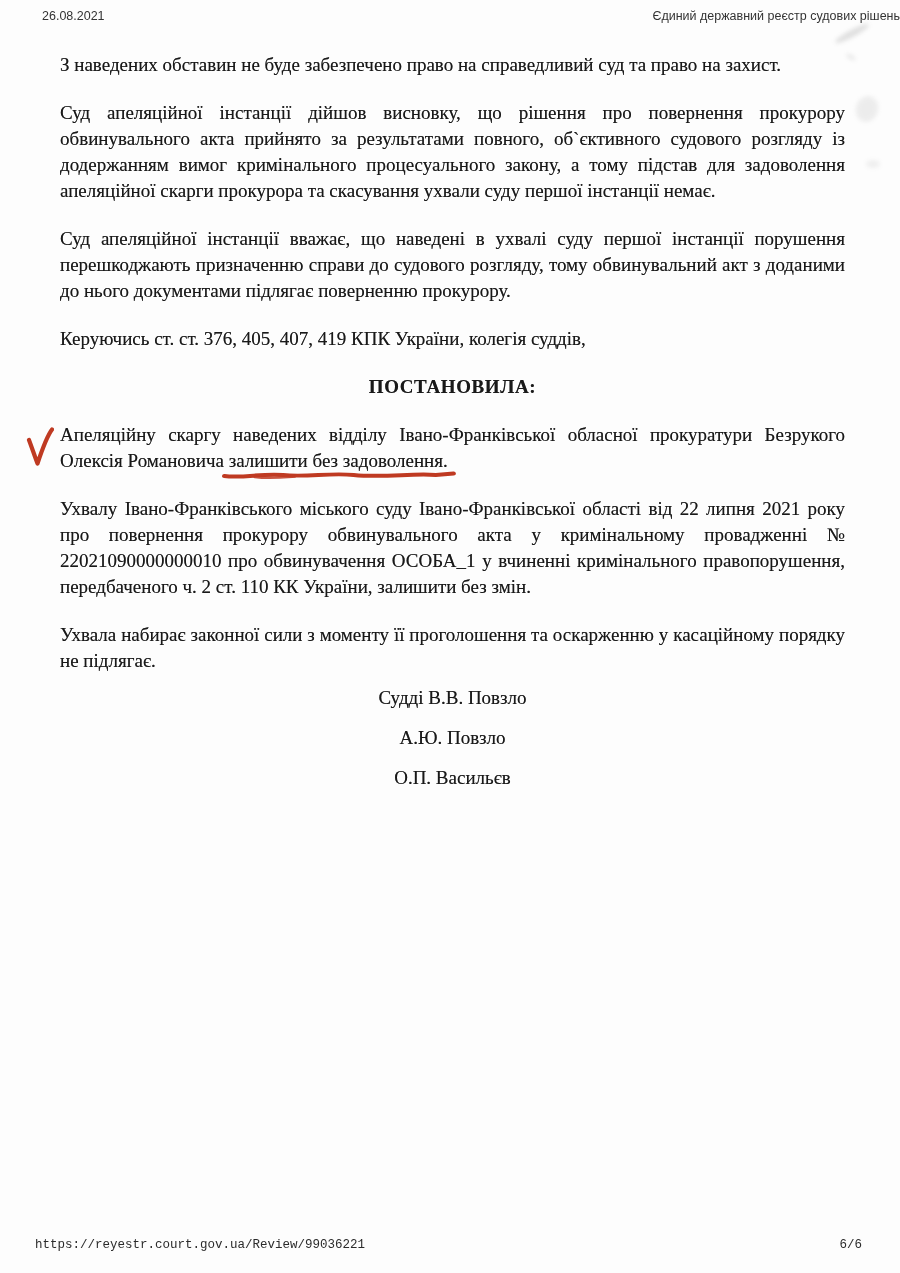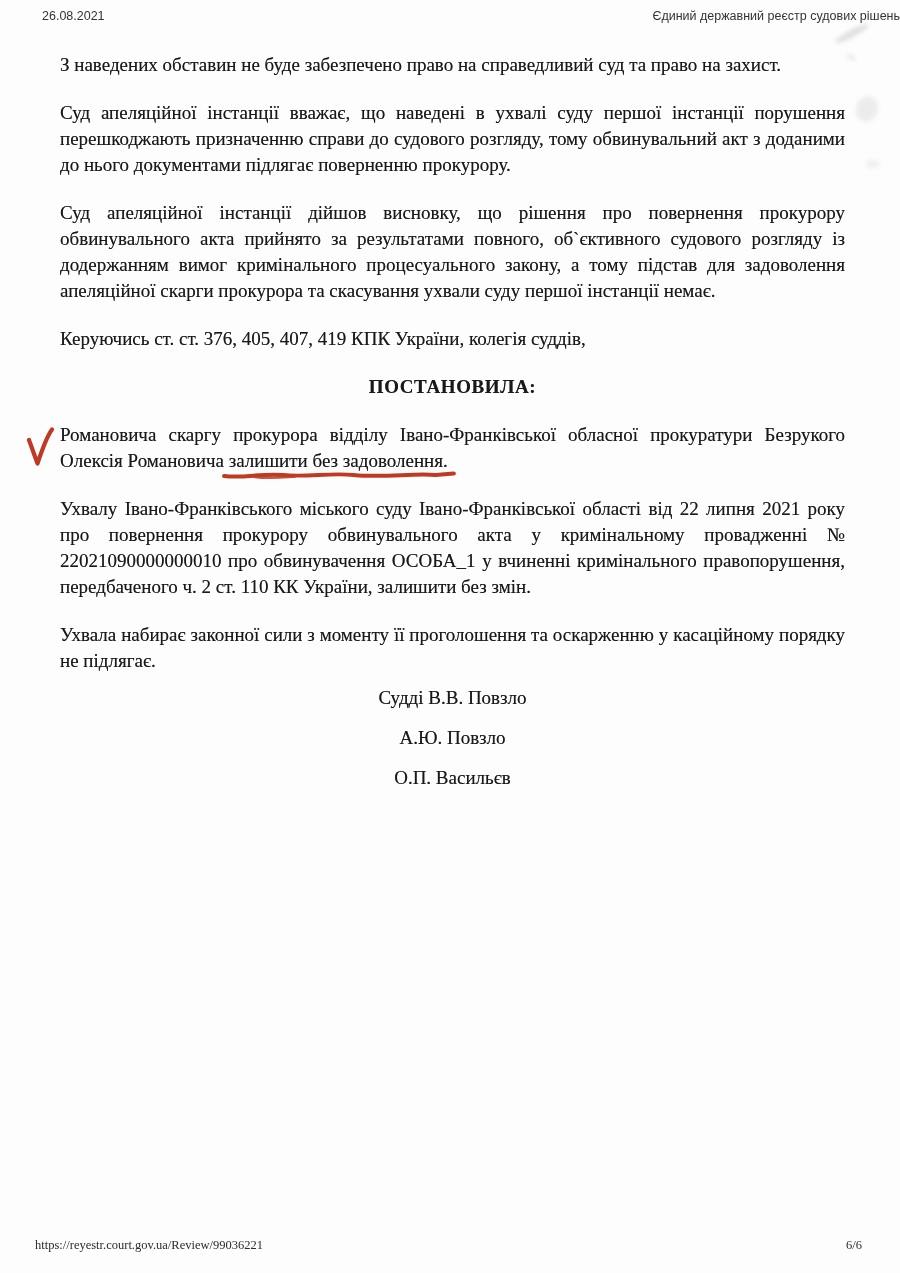--- a/index.html
+++ b/index.html
@@ -48,21 +48,21 @@
   .underline-svg {
     position: absolute; left: -7px; bottom: -11px;
     width: calc(100% + 16px); height: 14px;
     color: var(--annotation-red, #bf3a22);
     pointer-events: none;
   }
   
   .footer {
     position: absolute; left: 35px; right: 38px; top: 1238px;
     display: flex; justify-content: space-between;
-    font-family: Liberation Serif, serif;
+    font-family: Liberation Mono, monospace;
     font-size: 12.5px; color: #2b2b2b; text-align: right;
   }
   
   .smudge { position: absolute; background: #9a9a9a; border-radius: 50%; filter: blur(2px); }
   .smudge.s1 { left: 833px; top: 30px; width: 38px; height: 7px; transform: rotate(-28deg); opacity: .30; }
   .smudge.s2 { left: 856px; top: 96px;  width: 22px; height: 26px; transform: rotate(18deg); opacity: .16; }
   .smudge.s3 { left: 866px; top: 160px; width: 14px; height: 8px; opacity: .14; }
   .smudge.s4 { left: 846px; top: 55px; width: 10px; height: 4px; transform: rotate(30deg); opacity: .22; }
 </style>
 </head>
@@ -71,33 +71,33 @@
 <div class="page">
 
   <div class="header">
     <span class="date">26.08.2021</span>
     <span class="title">Єдиний державний реєстр судових рішень</span>
   </div>
 
   <div class="content">
     <p class="first">З наведених обставин не буде забезпечено право на справедливий суд та право на захист.</p>
 
+    <p>Суд апеляційної інстанції дійшов висновку, що рішення про повернення прокурору обвинувального акта прийнято за результатами повного, об`єктивного судового розгляду із додержанням вимог кримінального процесуального закону, а тому підстав для задоволення апеляційної скарги прокурора та скасування ухвали суду першої інстанції немає.</p>
+
     <p>Суд апеляційної інстанції вважає, що наведені в ухвалі суду першої інстанції порушення перешкоджають призначенню справи до судового розгляду, тому обвинувальний акт з доданими до нього документами підлягає поверненню прокурору.</p>
-
-    <p>Суд апеляційної інстанції дійшов висновку, що рішення про повернення прокурору обвинувального акта прийнято за результатами повного, об`єктивного судового розгляду із додержанням вимог кримінального процесуального закону, а тому підстав для задоволення апеляційної скарги прокурора та скасування ухвали суду першої інстанції немає.</p>
 
     <p>Керуючись ст. ст. 376, 405, 407, 419 КПК України, колегія суддів,</p>
 
     <p class="heading">ПОСТАНОВИЛА:</p>
 
     <p class="appeal">
       <svg class="check-icon" viewBox="0 0 28 42" preserveAspectRatio="none" aria-hidden="true">
         <path d="M3 13 C6 21 9 30 11.5 36.5 C15 26 21 9 26 2.5" fill="none" stroke="currentColor" stroke-width="4.2" stroke-linecap="round" stroke-linejoin="round"></path>
       </svg>
-      <span>Романовича скаргу прокурора відділу Івано-Франківської обласної прокуратури Безрукого Олексія Романовича </span><span class="underlined"><span>залишити без задоволення.</span><svg class="underline-svg" viewBox="0 0 200 14" preserveAspectRatio="none" aria-hidden="true">
+      <span>Апеляційну скаргу наведених відділу Івано-Франківської обласної прокуратури Безрукого Олексія Романовича </span><span class="underlined"><span>залишити без задоволення.</span><svg class="underline-svg" viewBox="0 0 200 14" preserveAspectRatio="none" aria-hidden="true">
             <path d="M2 8 C18 10.5 34 5 52 7 C72 9.5 92 4.5 112 7 C138 10 162 5 182 7 L197 5.5" fill="none" stroke="currentColor" stroke-width="4" stroke-linecap="round"></path>
             <path d="M28 9 C40 11 52 9.5 62 8.5" fill="none" stroke="currentColor" stroke-width="2.5" stroke-linecap="round" opacity="0.85"></path>
           </svg></span>
     </p>
 
     <p>Ухвалу Івано-Франківського міського суду Івано-Франківської області від 22 липня 2021 року про повернення прокурору обвинувального акта у кримінальному провадженні № 22021090000000010 про обвинувачення ОСОБА_1 у вчиненні кримінального правопорушення, передбаченого ч. 2 ст. 110 КК України, залишити без змін.</p>
 
     <p>Ухвала набирає законної сили з моменту її проголошення та оскарженню у касаційному порядку не підлягає.</p>
 
     <p class="judge first-judge">Судді В.В. Повзло</p>

